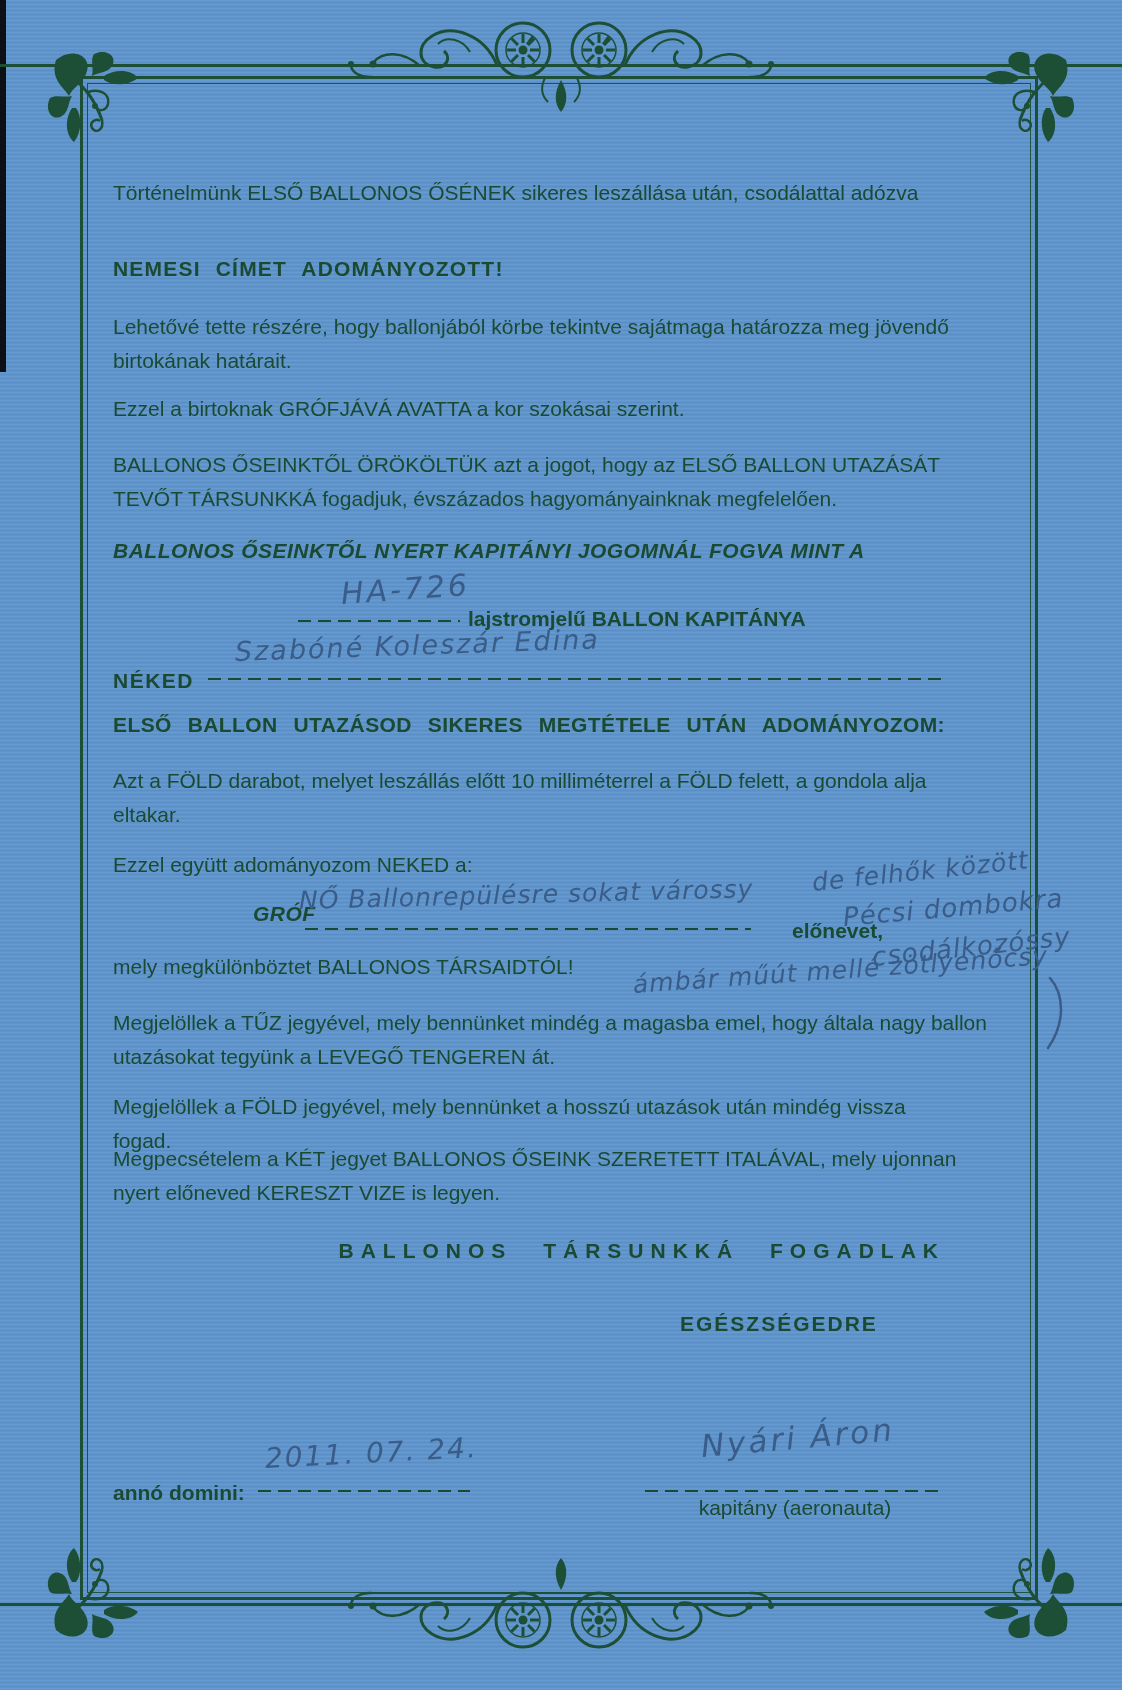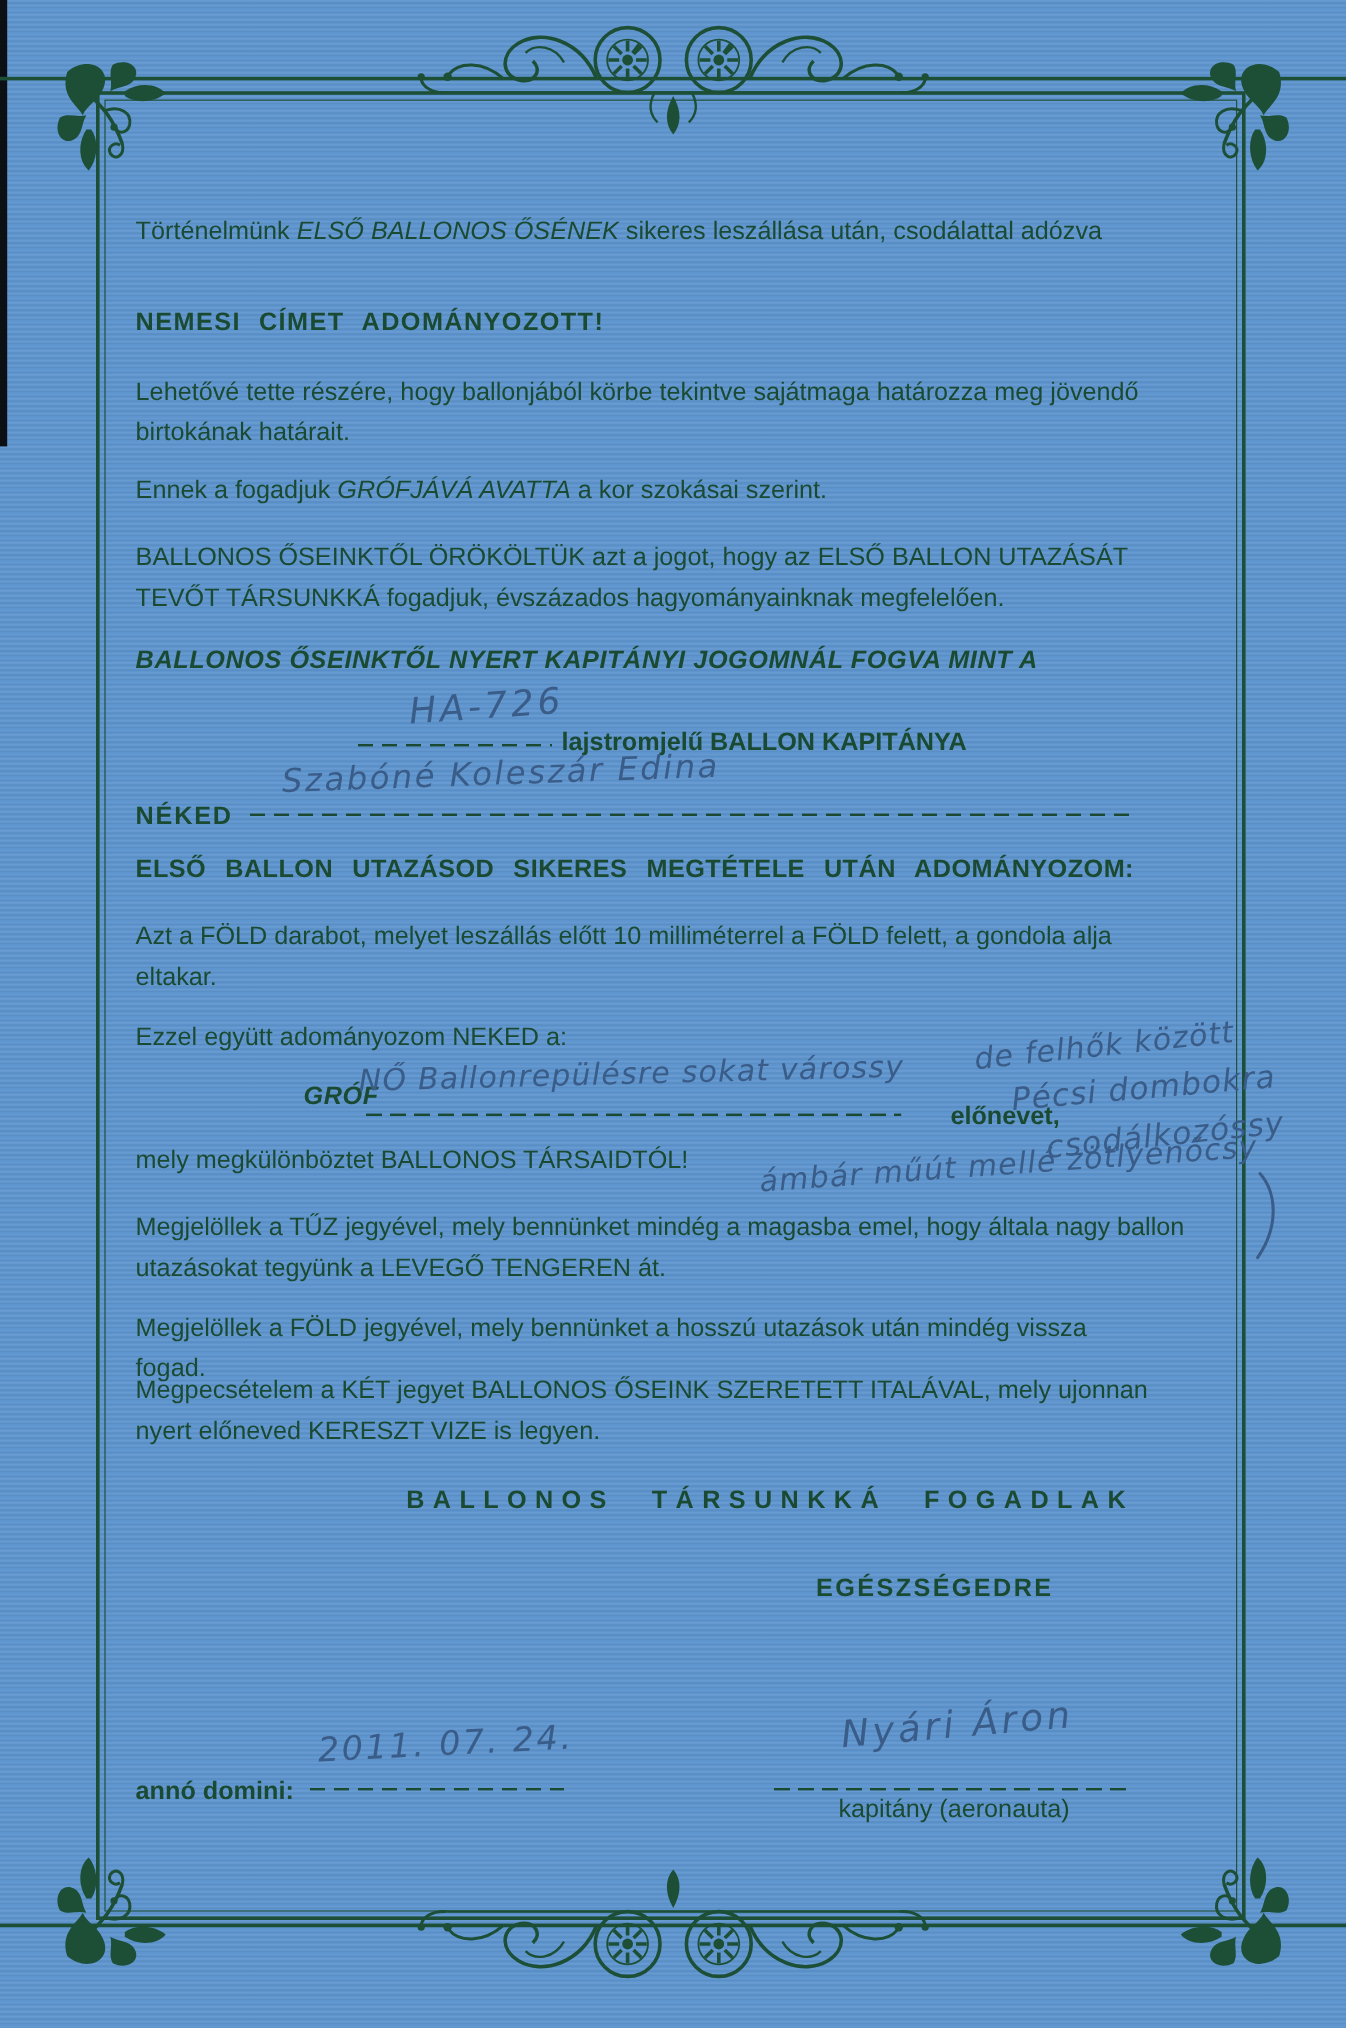--- a/index.html
+++ b/index.html
@@ -40,21 +40,21 @@
   .ornament-top{position:absolute;left:0;top:8px;width:1122px;height:120px;}
   .ornament-bottom{position:absolute;left:0;top:1542px;width:1122px;height:120px;transform:scaleY(-1);}
   .corner{position:absolute;width:100px;height:100px;}
   .corner.tl{left:42px;top:46px;}
   .corner.tr{left:980px;top:46px;transform:scaleX(-1);}
   .corner.bl{left:42px;top:1544px;transform:scaleY(-1);}
   .corner.br{left:980px;top:1544px;transform:scale(-1,-1);}
 
   .block{position:absolute;left:113px;width:832px;font-size:21px;line-height:34px;}
   .line{display:block;white-space:nowrap;}
-  .em{font-style:italic;text-align:center;}
+  .em{text-align:center;}
   .b{font-weight:bold;margin-top:15px;}
   .h1{font-weight:bold;text-align:left;letter-spacing:1.2px;word-spacing:8px;}
   .h2{font-weight:bold;text-align:justify;text-align-last:justify;letter-spacing:.4px;}
   .h3{font-weight:bold;text-align:right;letter-spacing:7px;word-spacing:18px;}
   .italic-caps{font-style:italic;font-weight:bold;letter-spacing:.5px;}
 
   .row{position:absolute;left:113px;width:832px;height:60px;font-size:21px;}
   .row .abs{position:absolute;white-space:nowrap;}
   .dash{
     position:absolute;height:2px;
@@ -228,21 +228,21 @@
 
   <div class="block h1" style="top:252px">NEMESI CÍMET ADOMÁNYOZOTT!</div>
 
   <div class="block" style="top:310px">
     <span class="line">Lehetővé tette részére, hogy ballonjából körbe tekintve sajátmaga határozza meg jövendő</span>
     <span class="line">birtokának határait.</span>
   </div>
 
   <div class="block" style="top:392px">
     <span class="line">
-      <span>Ennek a fogadjuk</span>
+      <span>Ezzel a birtoknak</span>
       <span class="em">GRÓFJÁVÁ AVATTA</span>
       <span>a kor szokásai szerint.</span>
     </span>
   </div>
 
   <div class="block" style="top:448px">
     <span class="line">BALLONOS ŐSEINKTŐL ÖRÖKÖLTÜK azt a jogot, hogy az ELSŐ BALLON UTAZÁSÁT</span>
     <span class="line">TEVŐT TÁRSUNKKÁ fogadjuk, évszázados hagyományainknak megfelelően.</span>
   </div>
 

